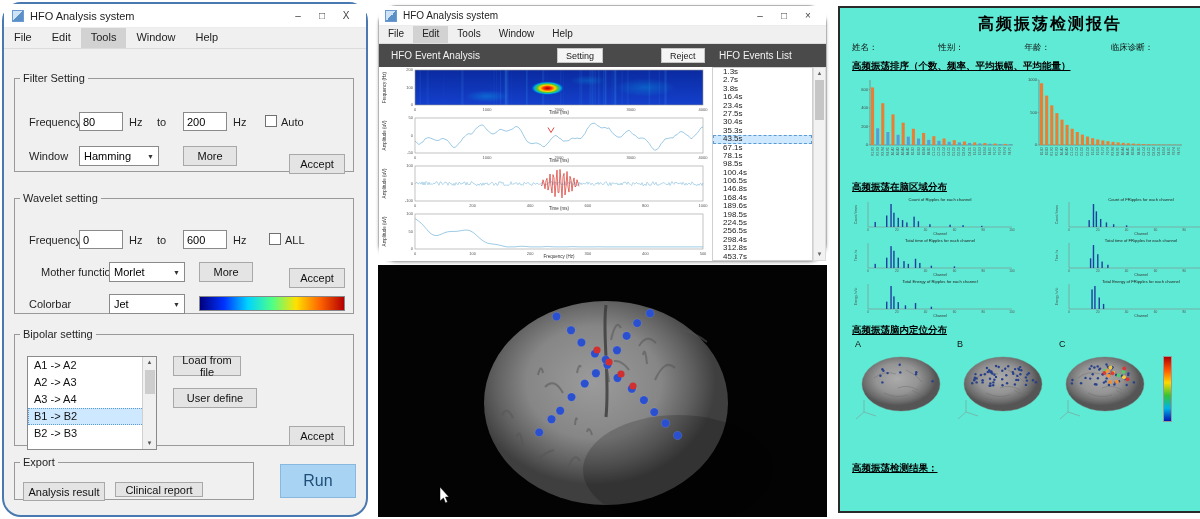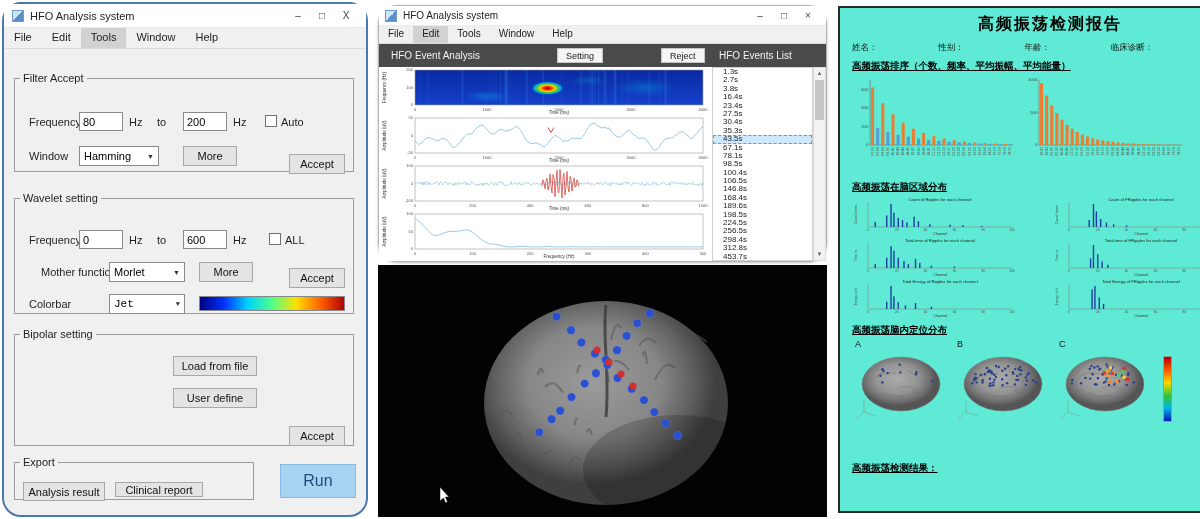--- a/index.html
+++ b/index.html
@@ -87,21 +87,21 @@
     </div>
     <div class="menubar" id="left-menubar">
         <span class="menu-item">File</span>
         <span class="menu-item">Edit</span>
         <span class="menu-item active">Tools</span>
         <span class="menu-item">Window</span>
         <span class="menu-item">Help</span>
       </div>
 
     <fieldset class="grp" style="left:10px;top:68px;width:340px;height:100px;">
-      <legend>Filter Accept</legend>
+      <legend>Filter Setting</legend>
       <span class="lbl" style="left:14px;top:32px;">Frequency</span>
       <input class="tb" style="left: 64px; top: 28px; width: 44px;" readonly="" value="80">
       <span class="lbl" style="left:114px;top:32px;">Hz</span>
       <span class="lbl" style="left:142px;top:32px;">to</span>
       <input class="tb" style="left: 168px; top: 28px; width: 44px;" readonly="" value="200">
       <span class="lbl" style="left:218px;top:32px;">Hz</span>
       <span class="cb" style="left:250px;top:31px;"></span>
       <span class="lbl" style="left:266px;top:32px;">Auto</span>
       <span class="lbl" style="left:14px;top:66px;">Window</span>
       <div class="dd" style="left:64px;top:62px;width:80px;">
@@ -123,30 +123,44 @@
       <span class="cb" style="left:254px;top:29px;"></span>
       <span class="lbl" style="left:270px;top:30px;">ALL</span>
       <span class="lbl" style="left:14px;top:62px;padding-left:12px;">Mother function</span>
       <div class="dd" style="left:94px;top:58px;width:76px;">
         <span>Morlet</span>
         <span class="caret">▼</span>
       </div>
       <button class="btn" style="left:184px;top:58px;width:54px;height:20px;">More</button>
       <button class="btn" style="left:274px;top:64px;width:56px;height:20px;">Accept</button>
       <span class="lbl" style="left:14px;top:94px;">Colorbar</span>
-      <div class="dd" style="left:94px;top:90px;width:76px;font-family:Liberation Mono, monospace;">
+      <div class="dd" style="left:94px;top:90px;width:76px;">
         <span>Jet</span>
         <span class="caret">▼</span>
       </div>
       <div class="jetbar" style="left:184px;top:92px;width:146px;"></div>
     </fieldset>
 
     <fieldset class="grp" style="left:10px;top:324px;width:340px;height:118px;">
       <legend>Bipolar setting</legend>
-      <button class="btn" style="left:158px;top:16px;width:84px;height:20px;">Load from file</button>
+      <div class="listbox" style="left:12px;top:16px;width:130px;height:94px;">
+        <div id="bipolar-list">
+            <div class="lb-item">A1 -&gt; A2</div>
+            <div class="lb-item">A2 -&gt; A3</div>
+            <div class="lb-item">A3 -&gt; A4</div>
+            <div class="lb-item selected">B1 -&gt; B2</div>
+            <div class="lb-item">B2 -&gt; B3</div>
+          </div>
+        <div class="lb-scroll">
+          <div class="lb-arrow" style="top:0;">▲</div>
+          <div class="lb-thumb"></div>
+          <div class="lb-arrow" style="bottom:0;">▼</div>
+        </div>
+      </div>
+      <button class="btn" style="left:158px;top:16px;width:68px;height:20px;">Load from file</button>
       <button class="btn" style="left:158px;top:48px;width:84px;height:20px;">User define</button>
       <button class="btn" style="left:274px;top:86px;width:56px;height:20px;">Accept</button>
     </fieldset>
 
     <fieldset class="grp" style="left:10px;top:452px;width:240px;height:44px;">
       <legend>Export</legend>
       <button class="btn" style="left:8px;top:14px;width:82px;height:19px;">Analysis result</button>
       <button class="btn" style="left:100px;top:14px;width:88px;height:15px;">Clinical report</button>
     </fieldset>
 

